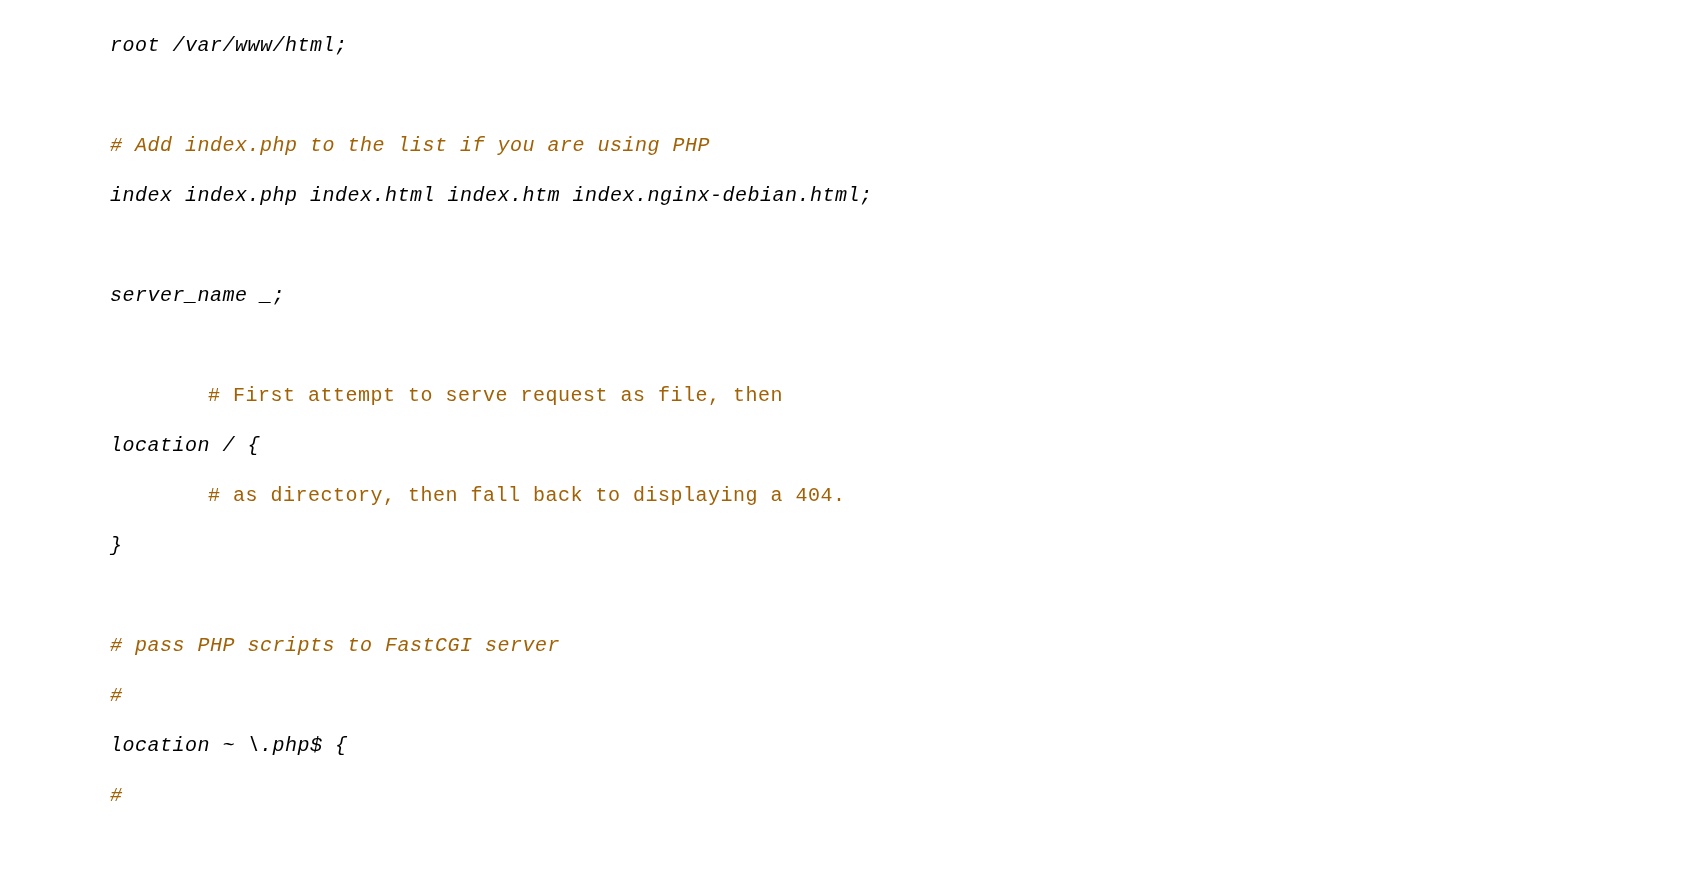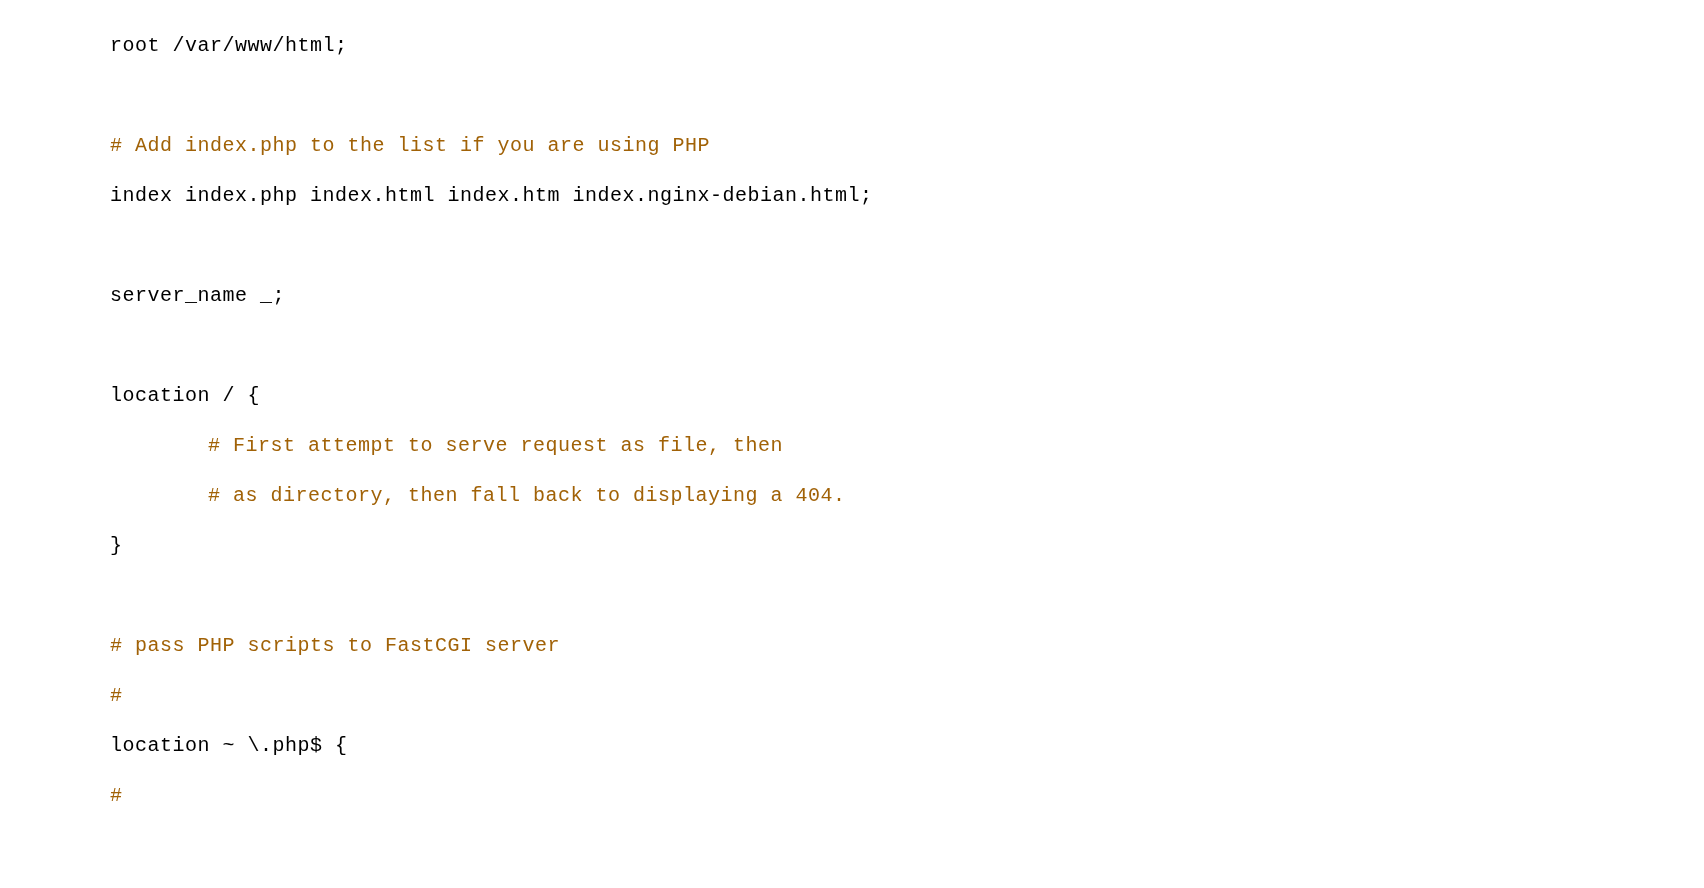--- a/index.html
+++ b/index.html
@@ -8,36 +8,36 @@
       font-size: 20px;
       line-height: 1.25;
       background: #ffffff;
       color: #000000;
       padding: 0;
       letter-spacing: 0.5px;
     }
     .editor { white-space: pre; padding-left: 12px; padding-top: 8px; }
     .line { white-space: pre; }
     .comment { color: #a16207; }
-    .indent1 { padding-left: 98px; }
+    .indent1 { padding-left: 98px; font-style: italic; }
     .indent2 { padding-left: 196px; }
   </style>
 </head>
 <body>
 
 <div class="editor">
 <div class="line indent1">root /var/www/html;</div>
 <div class="line">&nbsp;</div>
 <div class="line indent1 comment"># Add index.php to the list if you are using PHP</div>
 <div class="line indent1">index index.php index.html index.htm index.nginx-debian.html;</div>
 <div class="line">&nbsp;</div>
 <div class="line indent1">server_name _;</div>
 <div class="line">&nbsp;</div>
+<div class="line indent2 comment"># First attempt to serve request as file, then</div>
 <div class="line indent1">location / {</div>
-<div class="line indent2 comment"># First attempt to serve request as file, then</div>
 <div class="line indent2 comment"># as directory, then fall back to displaying a 404.</div>
 <div class="line indent1">}</div>
 <div class="line">&nbsp;</div>
 <div class="line indent1 comment"># pass PHP scripts to FastCGI server</div>
 <div class="line indent1 comment">#</div>
 <div class="line indent1">location ~ \.php$ {</div>
 <div class="line indent1 comment">#</div>
 
 
 

